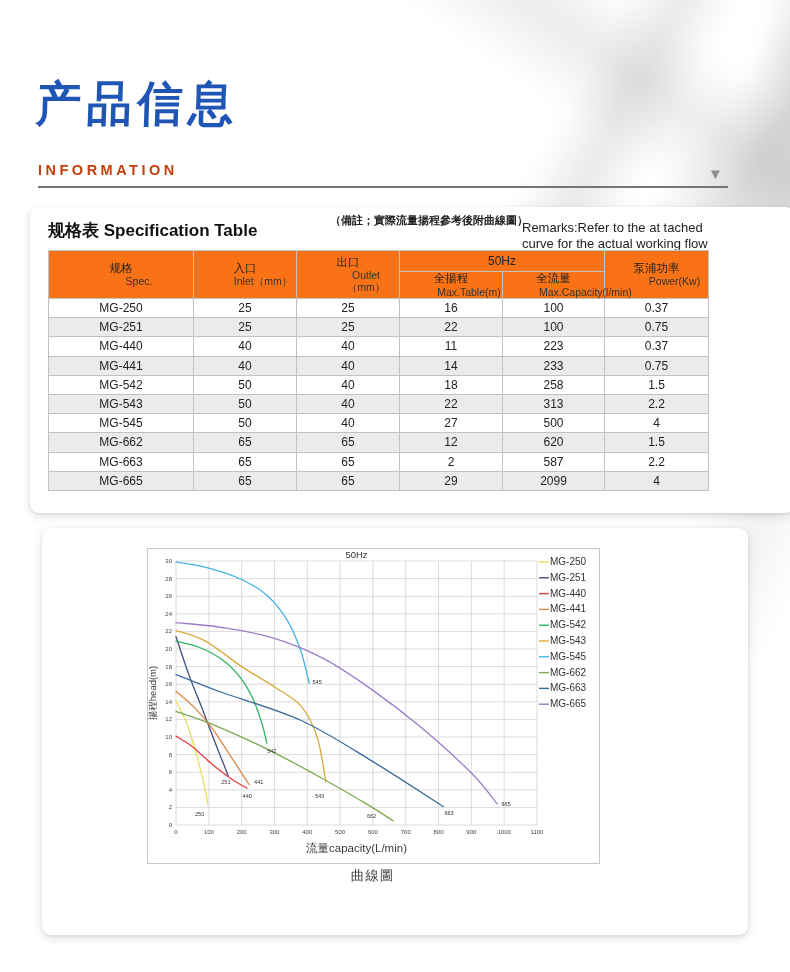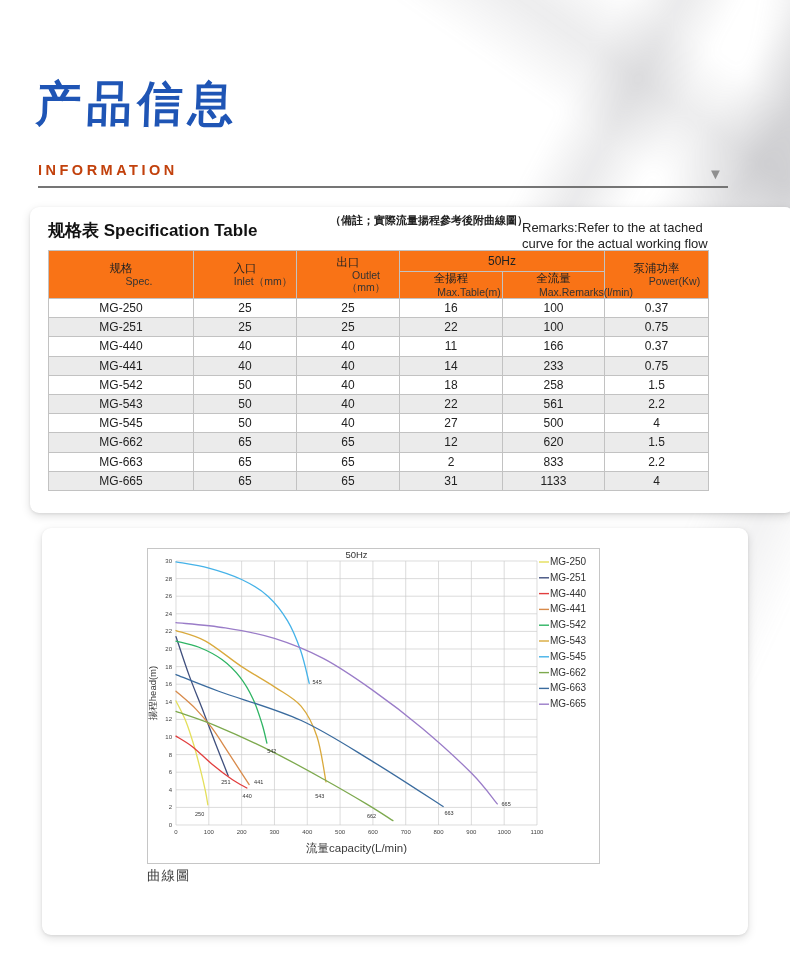--- a/index.html
+++ b/index.html
@@ -75,21 +75,21 @@
   .hdr-en{font-size:10.5px;line-height:1.15;color:#333;margin-left:36px;}
   thead tr.sub th{height:26px;}
   tbody td{height:18.2px;}
   tbody tr.alt td{background:#ebebeb;}
 
   .chart-box{
     position:absolute;left:105px;top:20px;width:451px;height:314px;
     border:1px solid #c6c6c6;background:#fff;
   }
   .chart-caption{
-    position:absolute;left:105px;top:339px;width:451px;
+    position:absolute;left:105px;top:339px;width:451px;text-align:center;
     font-size:13.5px;color:#3f3f3f;letter-spacing:1px;
   }
   svg text{font-family:"Liberation Sans","DejaVu Sans",sans-serif;}
 </style>
 </head>
 <body>
 
 <div class="shadow-tex tex1"></div>
 <div class="shadow-tex tex2"></div>
 
@@ -133,21 +133,21 @@
             <div class="hdr-en">Power(Kw)</div>
           </th>
         </tr>
         <tr class="sub">
           <th>
             <div class="hdr-cn">全揚程</div>
             <div class="hdr-en">Max.Table(m)</div>
           </th>
           <th>
             <div class="hdr-cn">全流量</div>
-            <div class="hdr-en">Max.Remarks(l/min)</div>
+            <div class="hdr-en">Max.Capacity(l/min)</div>
           </th>
         </tr>
       </thead>
       <tbody>
           <tr>
             <td>MG-250</td>
             <td>25</td>
             <td>25</td>
             <td>16</td>
             <td>100</td>
@@ -159,21 +159,21 @@
             <td>25</td>
             <td>22</td>
             <td>100</td>
             <td>0.75</td>
           </tr>
           <tr>
             <td>MG-440</td>
             <td>40</td>
             <td>40</td>
             <td>11</td>
-            <td>166</td>
+            <td>223</td>
             <td>0.37</td>
           </tr>
           <tr class="alt">
             <td>MG-441</td>
             <td>40</td>
             <td>40</td>
             <td>14</td>
             <td>233</td>
             <td>0.75</td>
           </tr>
@@ -183,21 +183,21 @@
             <td>40</td>
             <td>18</td>
             <td>258</td>
             <td>1.5</td>
           </tr>
           <tr class="alt">
             <td>MG-543</td>
             <td>50</td>
             <td>40</td>
             <td>22</td>
-            <td>561</td>
+            <td>313</td>
             <td>2.2</td>
           </tr>
           <tr>
             <td>MG-545</td>
             <td>50</td>
             <td>40</td>
             <td>27</td>
             <td>500</td>
             <td>4</td>
           </tr>
@@ -207,29 +207,29 @@
             <td>65</td>
             <td>12</td>
             <td>620</td>
             <td>1.5</td>
           </tr>
           <tr>
             <td>MG-663</td>
             <td>65</td>
             <td>65</td>
             <td>2</td>
-            <td>833</td>
+            <td>587</td>
             <td>2.2</td>
           </tr>
           <tr class="alt">
             <td>MG-665</td>
             <td>65</td>
             <td>65</td>
-            <td>31</td>
-            <td>1133</td>
+            <td>29</td>
+            <td>2099</td>
             <td>4</td>
           </tr>
         </tbody>
     </table>
   </div>
 
   <div class="card chart-card">
     <div class="chart-box">
       <svg width="451" height="314" viewBox="0 0 451 314">
           <g stroke="#cdcdcd" stroke-width="0.7">

